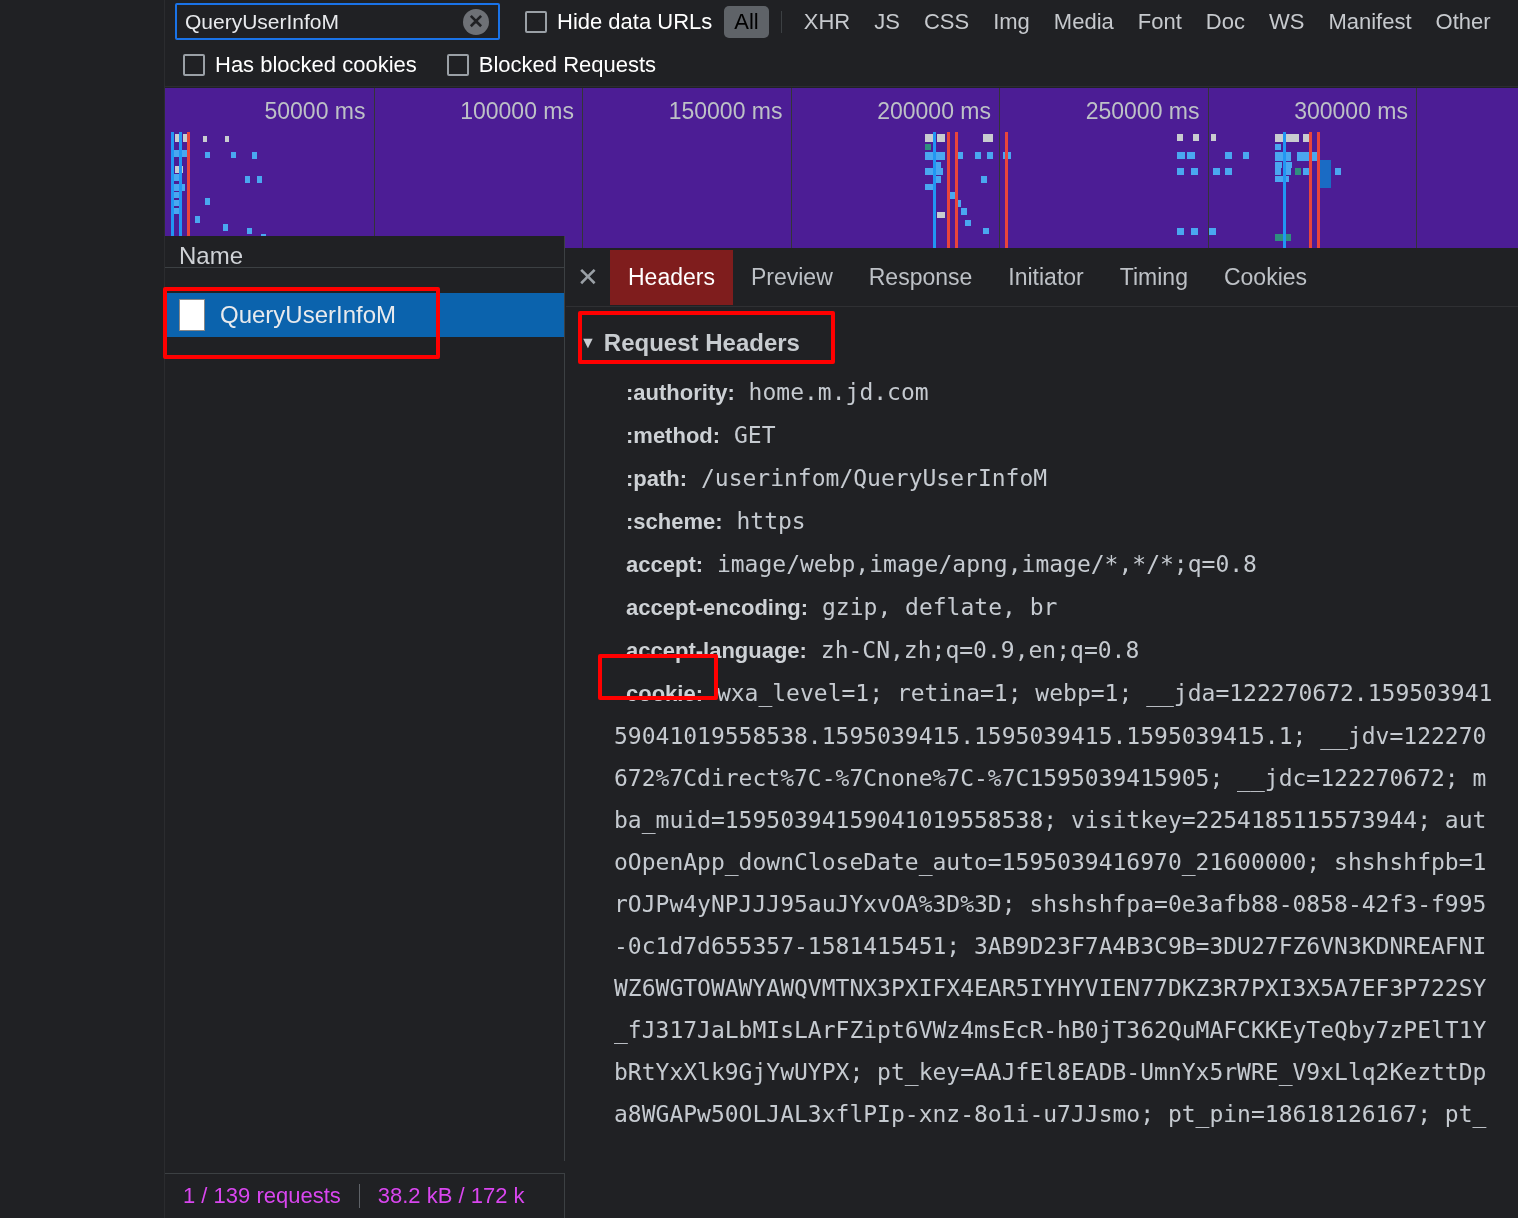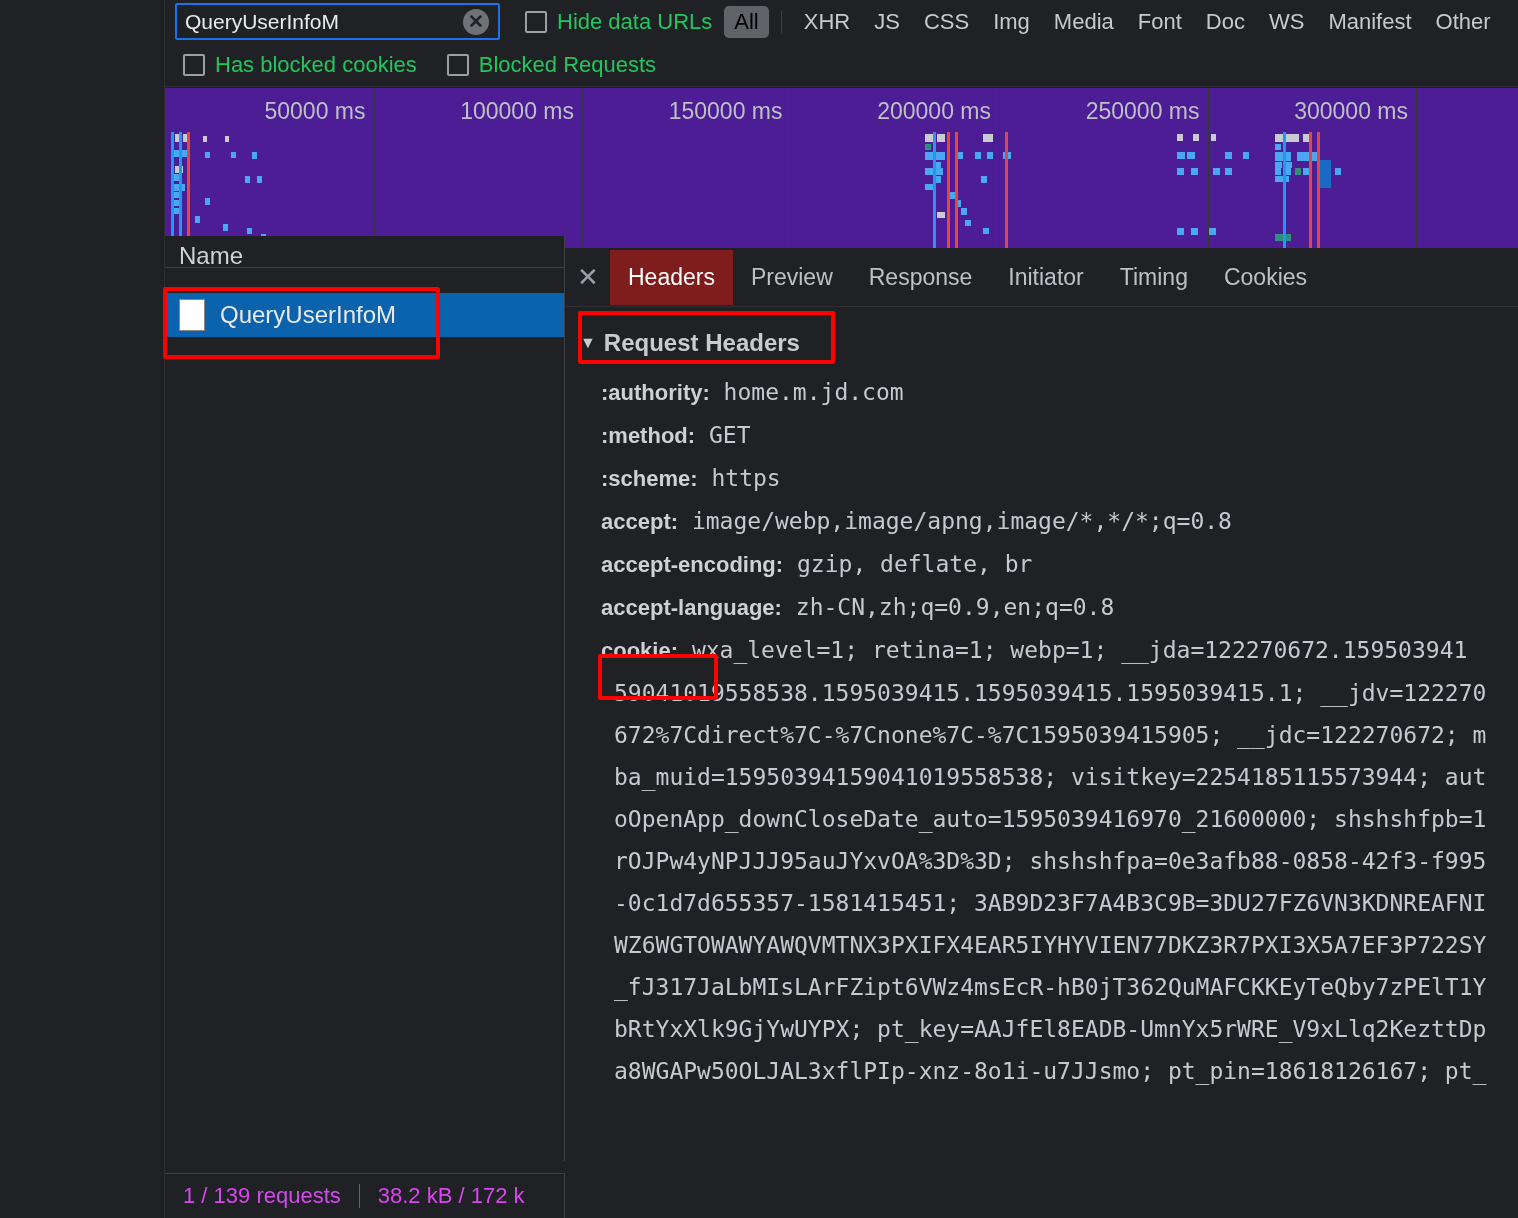--- a/index.html
+++ b/index.html
@@ -77,21 +77,21 @@
     border-radius: 2px;
     box-sizing: border-box;
     background: transparent;
     flex: 0 0 auto;
   }
   .cb-item {
     display: flex;
     align-items: center;
     gap: 10px;
     font-size: 22px;
-    color: #22c55e;
+    color: #ffffff;
     cursor: pointer;
     white-space: nowrap;
   }
   #hide-data-urls { margin-left: 25px; }
 
   #type-filters {
     display: flex;
     align-items: center;
     margin-left: 12px;
     gap: 4px;
@@ -277,21 +277,21 @@
     align-items: center;
     gap: 8px;
     cursor: pointer;
   }
   #section-title .tri {
     font-size: 16px;
     color: #c8ccd0;
   }
 
   .hdr-row {
-    padding-left: 35px;
+    padding-left: 60px;
     font-size: 23px;
     line-height: 42px;
     white-space: pre;
     color: #c5cad0;
     font-family: "DejaVu Sans Mono", monospace;
   }
   .hdr-name {
     font-family: "Liberation Sans", sans-serif;
     font-weight: bold;
     font-size: 22px;
@@ -511,20 +511,21 @@
   </div>
 
   <div id="headers-body">
     <div id="section-title">
       <span class="tri">▼</span>
       <span>Request Headers</span>
     </div>
     <div id="header-rows">
         <div class="hdr-row"><span class="hdr-name">:authority:</span><span class="hdr-val"> home.m.jd.com</span></div>
         <div class="hdr-row"><span class="hdr-name">:method:</span><span class="hdr-val"> GET</span></div>
+        <div class="hdr-row"><span class="hdr-name">:path:</span><span class="hdr-val"> /userinfom/QueryUserInfoM</span></div>
         <div class="hdr-row"><span class="hdr-name">:scheme:</span><span class="hdr-val"> https</span></div>
         <div class="hdr-row"><span class="hdr-name">accept:</span><span class="hdr-val"> image/webp,image/apng,image/*,*/*;q=0.8</span></div>
         <div class="hdr-row"><span class="hdr-name">accept-encoding:</span><span class="hdr-val"> gzip, deflate, br</span></div>
         <div class="hdr-row"><span class="hdr-name">accept-language:</span><span class="hdr-val"> zh-CN,zh;q=0.9,en;q=0.8</span></div>
         <div class="hdr-row"><span class="hdr-name">cookie:</span><span class="hdr-val"> wxa_level=1; retina=1; webp=1; __jda=122270672.159503941</span></div>
         <div class="cookie-cont">59041019558538.1595039415.1595039415.1595039415.1; __jdv=122270</div>
         <div class="cookie-cont">672%7Cdirect%7C-%7Cnone%7C-%7C1595039415905; __jdc=122270672; m</div>
         <div class="cookie-cont">ba_muid=15950394159041019558538; visitkey=2254185115573944; aut</div>
         <div class="cookie-cont">oOpenApp_downCloseDate_auto=1595039416970_21600000; shshshfpb=1</div>
         <div class="cookie-cont">rOJPw4yNPJJJ95auJYxvOA%3D%3D; shshshfpa=0e3afb88-0858-42f3-f995</div>

